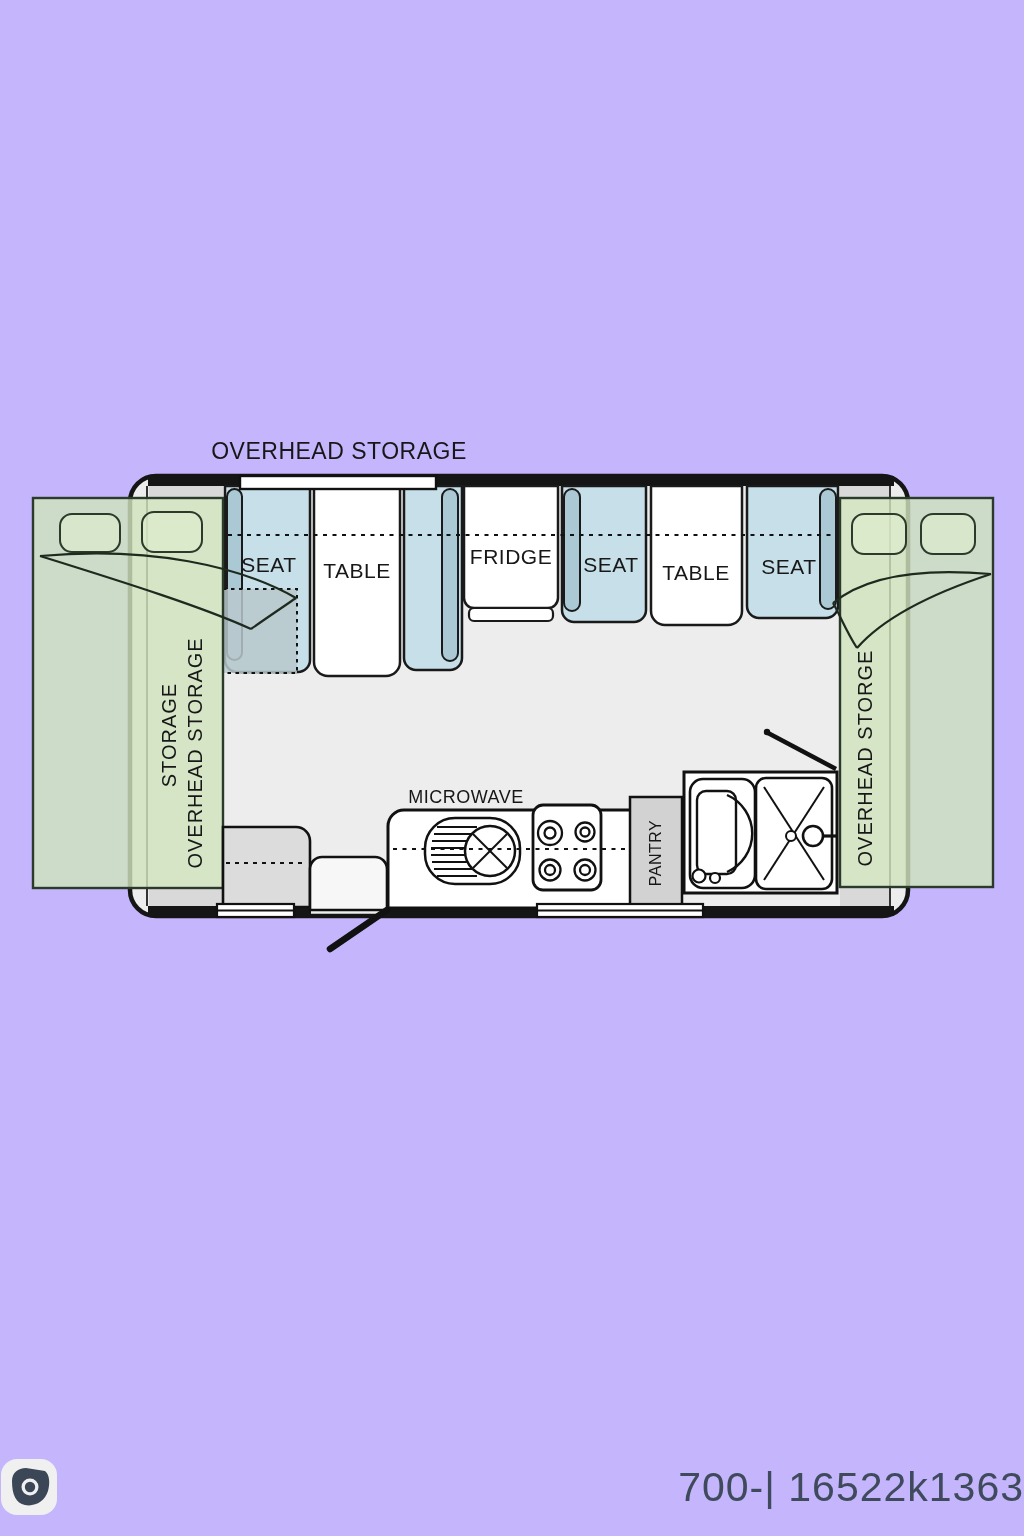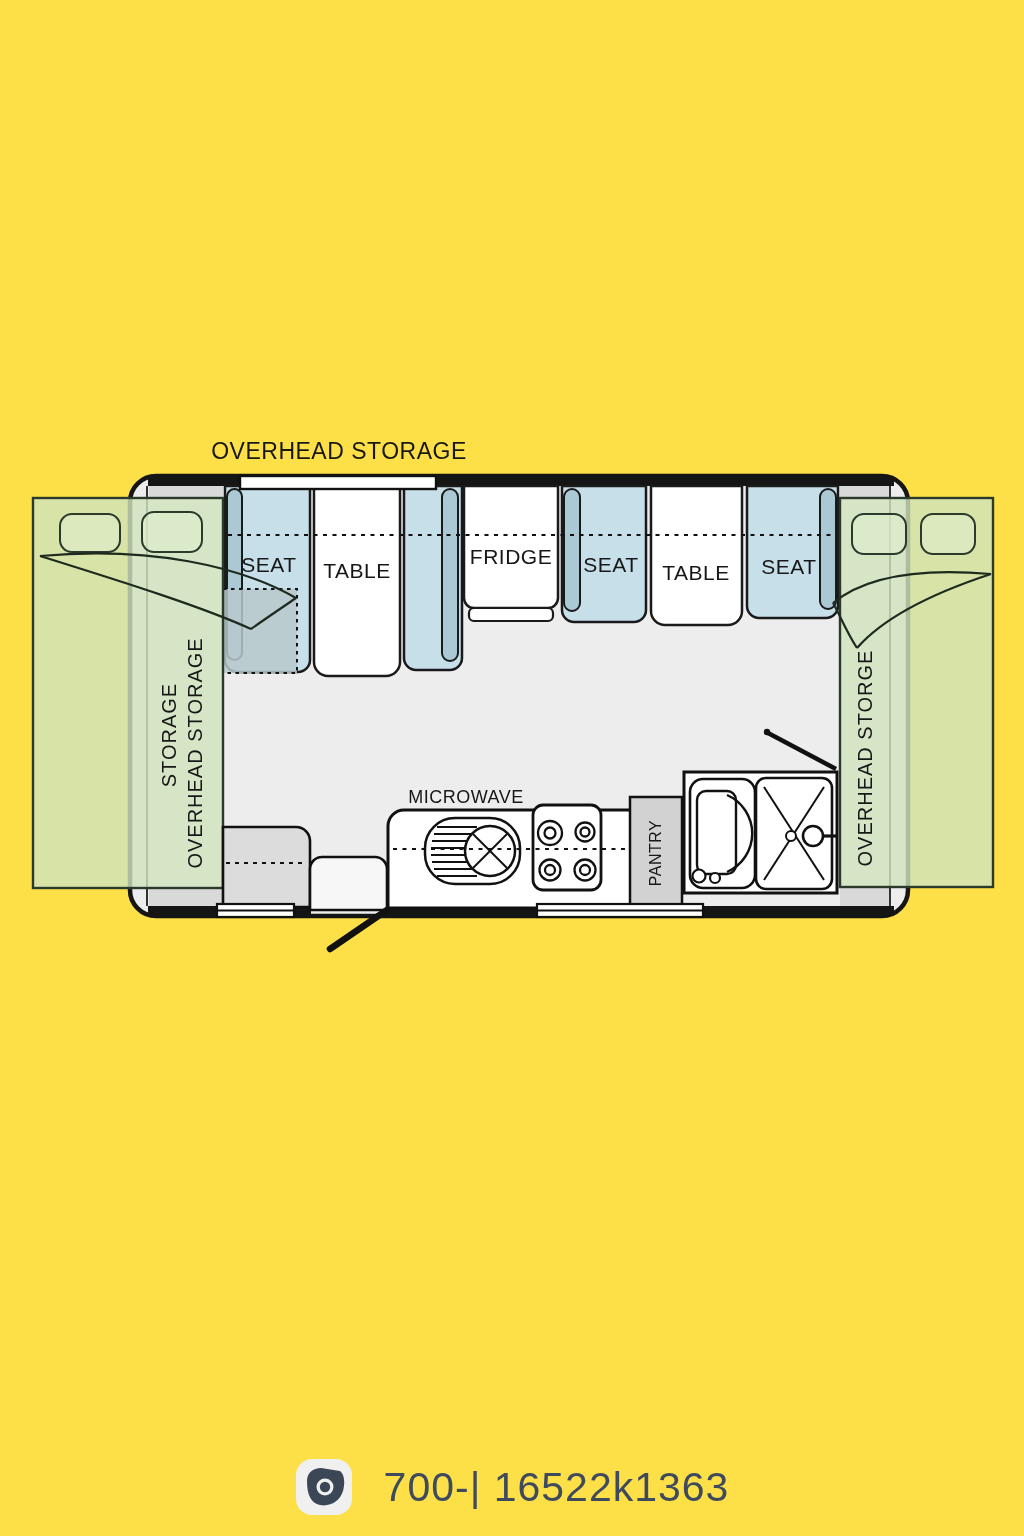--- a/index.html
+++ b/index.html
@@ -1,20 +1,20 @@
 <!DOCTYPE html>
 <html><head>
 <meta charset="utf-8">
 <style>
   html,body{margin:0;padding:0;background:#ffffff;}
-  .canvas{position:relative;width:1024px;height:1536px;background:#fde047;overflow:hidden;
+  .canvas{position:relative;width:1024px;height:1536px;background:#c4b5fd;overflow:hidden;
           font-family:"Liberation Sans",sans-serif;}
   .plan-svg{position:absolute;left:0;top:0;}
   .caption{position:absolute;left:0;top:1458px;width:1024px;display:flex;
-           align-items:center;justify-content:center;gap:31px;}
+           align-items:center;justify-content:space-between;gap:31px;}
   .caption-text{font-size:41px;color:#3f4b5d;letter-spacing:1px;font-family:"Liberation Sans",sans-serif;}
   svg text{font-family:"Liberation Sans",sans-serif;fill:#171717;}
 </style>
 </head>
 <body>
 
 <div class="canvas">
 
 <svg class="plan-svg" width="1024" height="1000" viewBox="0 0 1024 1000">
 

